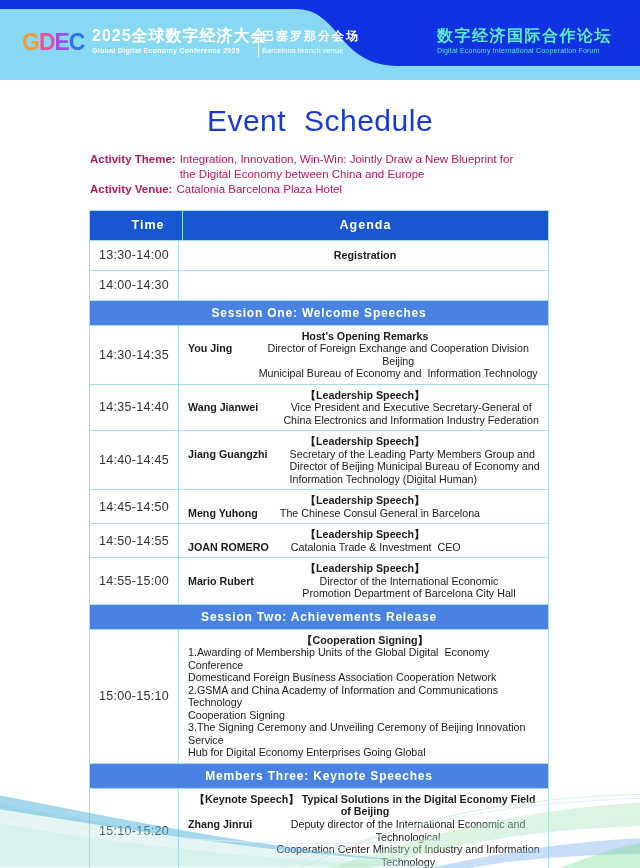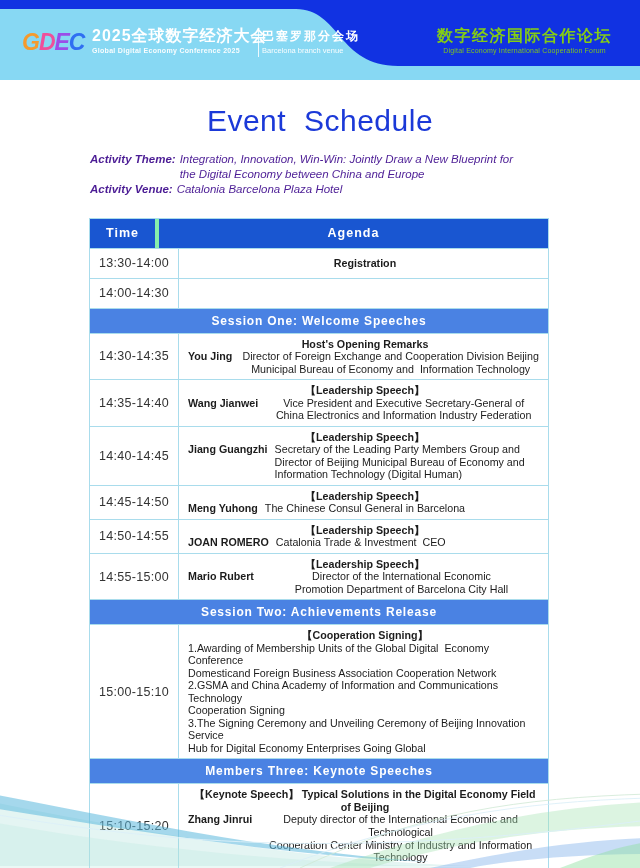--- a/index.html
+++ b/index.html
@@ -3,62 +3,62 @@
 <meta charset="utf-8">
 <style>
   html,body{margin:0;padding:0;background:#fff;}
   .page{position:relative;width:640px;height:868px;background:#ffffff;overflow:hidden;
         font-family:"Liberation Sans","DejaVu Sans",sans-serif;}
 
   
   .banner{position:relative;width:640px;height:80px;background:#1132e2;}
   .banner-shape{position:absolute;inset:0;width:100%;height:100%;}
   .banner-content{position:absolute;inset:0;}
-  .logo{position:absolute;left:22px;top:31px;font-size:23px;font-weight:bold;font-style:italic;
+  .logo{position:absolute;left:22px;top:31px;font-size:23px;font-weight:bold;
         letter-spacing:-1px;line-height:1;}
   .logo span{display:inline-block;}
   .conf-block{position:absolute;left:92px;top:27px;color:#fff;}
   .conf-cn{font-size:16px;font-weight:bold;letter-spacing:1px;line-height:1.15;}
   .conf-en{font-size:7px;font-weight:bold;letter-spacing:0.3px;margin-top:2px;opacity:.95;}
   .banner-divider{position:absolute;left:258px;top:31px;width:1px;height:26px;background:rgba(255,255,255,.85);}
   .venue-block{position:absolute;left:262px;top:29px;color:#fff;}
   .venue-cn{font-size:12px;font-weight:bold;letter-spacing:2px;line-height:1.2;}
   .venue-en{font-size:7.5px;margin-top:3px;opacity:.95;}
-  .forum-block{position:absolute;right:28px;top:26px;text-align:center;color:#84cc16;}
+  .forum-block{position:absolute;right:28px;top:26px;text-align:left;color:#5eead4;}
   .forum-cn{font-size:16px;font-weight:bold;letter-spacing:1.5px;line-height:1.2;}
   .forum-en{font-size:7px;margin-top:2px;opacity:.95;letter-spacing:0.2px;}
 
   
   .main{position:relative;}
   .page-title{margin:24px 0 14px;text-align:center;font-size:30px;font-weight:normal;
               color:#1b39d8;letter-spacing:0.5px;word-spacing:9px;}
-  .info{margin:0 0 20px 90px;width:470px;color:#4c1d95;font-style:italic;}
+  .info{margin:0 0 12px 90px;width:470px;color:#be185d;}
   .info-row{display:flex;font-size:11.5px;line-height:1.32;}
   .info-label{font-weight:bold;white-space:pre;margin-right:4px;}
   .info-value .line{display:block;white-space:pre-wrap;}
 
   
   :root{--border:#a9dcec;}
   .table{margin-left:89px;width:460px;border:1px solid var(--border);box-sizing:border-box;}
   .thead{display:flex;background:#1956d1;height:29px;color:#fff;font-weight:bold;
          font-size:12.5px;letter-spacing:1px;}
   .th-time{width:69px;display:flex;align-items:center;justify-content:center;
-           border-right:4px solid #86efac;box-sizing:border-box;}
+           border-right:1px solid #86efac;box-sizing:border-box;margin-left:24px;}
   .th-agenda{flex:1;display:flex;align-items:center;justify-content:center;}
   .trow{display:flex;border-top:1px solid var(--border);}
   .trow.item{min-height:29px;}
   .session{align-items:center;justify-content:center;background:#4a82e3;color:#ffffff;
            font-weight:bold;font-size:12px;letter-spacing:0.8px;height:24px;}
   .tcell.time{width:89px;display:flex;align-items:center;justify-content:center;
               font-size:12.5px;color:#333;letter-spacing:0.3px;
               border-right:1px solid var(--border);box-sizing:border-box;flex-shrink:0;}
   .tcell.agenda{flex:1;padding:4px 6px 4px 9px;font-size:10.7px;color:#1c1c1c;line-height:1.17;
                 display:flex;flex-direction:column;justify-content:center;box-sizing:border-box;}
   .atitle{font-weight:bold;white-space:pre-wrap;text-align:center;}
-  .speaker-line{display:flex;gap:7px;}
+  .speaker-line{display:flex;gap:22px;}
   .speaker{font-weight:bold;white-space:pre;}
   .role{flex:1;}
   .role .line{display:block;white-space:pre-wrap;}
   .role.center{text-align:center;}
   .bline{white-space:pre-wrap;}
 
   
   .waves{position:absolute;left:0;bottom:0;width:640px;height:76px;}
 </style>
 </head>

